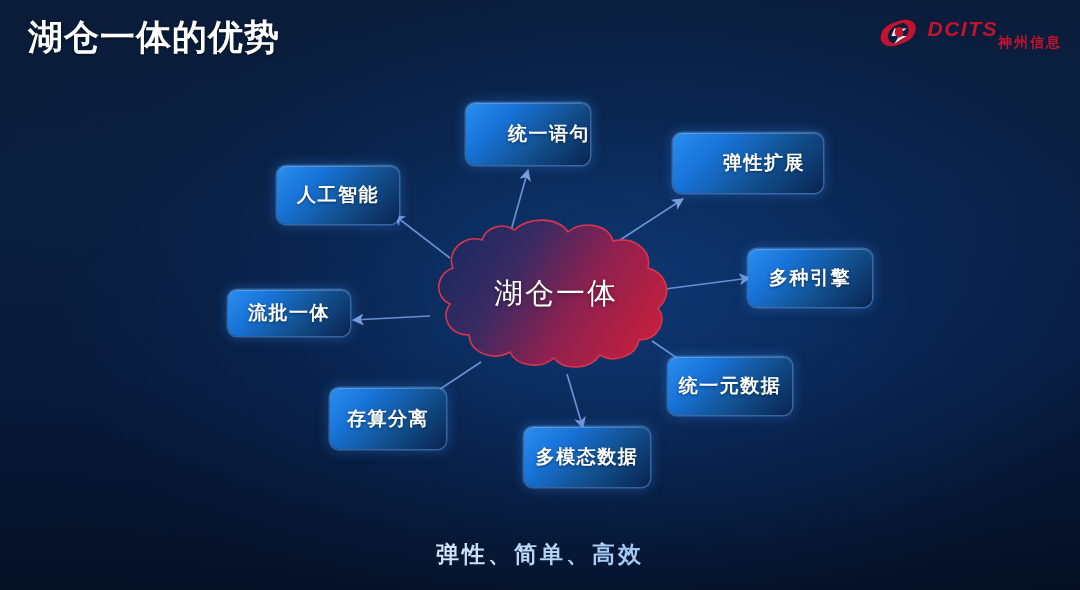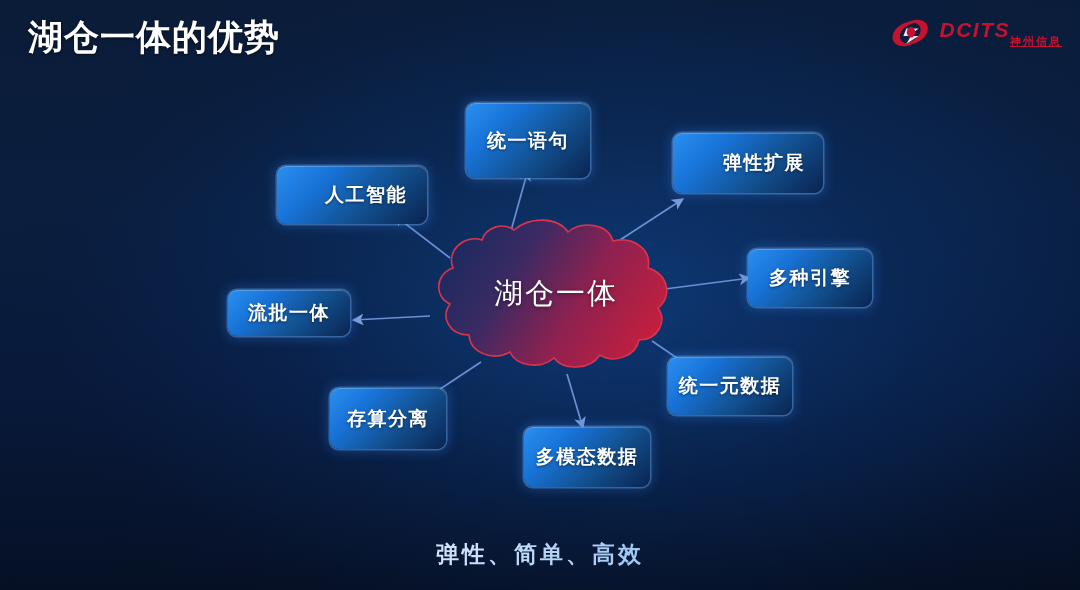--- a/index.html
+++ b/index.html
@@ -44,26 +44,25 @@
   #logo-mark { width: 46px; height: 40px; flex: 0 0 auto; }
   #logo-text { display: flex; flex-direction: row; justify-content: center; line-height: 1; }
   #logo-en {
     font-size: 21px;
     font-weight: bold;
     font-style: italic;
     color: #c4122f;
     letter-spacing: 1.5px;
   }
   #logo-cn {
-    font-size: 11px;
+    font-size: 14px;
     font-weight: bold;
     color: #c4122f;
     letter-spacing: 2px;
     margin-top: 17px;
-    text-decoration: underline;
   }
 
   
   #arrows {
     position: absolute;
     left: 0; top: 0;
     width: 1080px; height: 590px;
     pointer-events: none;
   }
 
@@ -187,21 +186,21 @@
            C122 156, 98 152, 92 138
            C74 148, 52 138, 51 121
            C32 121, 22 104, 32 90
            C16 83, 17 60, 35 54
            C28 37, 46 20, 64 26
            C68 13, 85 8, 96 16 Z"></path>
     </svg>
     <div id="cloud-label">湖仓一体</div>
   </div>
 
-  <div class="node" style="left:466px; top:103px; width:124px; height:75px;">
+  <div class="node" style="left:466px; top:103px; width:124px; height:62px;justify-content:flex-end;">
     <span>统一语句</span>
   </div>
 
   <div class="node" style="left:673px; top:133px; width:118px; height:60px;padding-left:32px;">
     <span>弹性扩展</span>
   </div>
 
   <div class="node" style="left:748px; top:249px; width:124px; height:58px;">
     <span>多种引擎</span>
   </div>
@@ -215,19 +214,19 @@
   </div>
 
   <div class="node" style="left:330px; top:388px; width:116px; height:61px;">
     <span>存算分离</span>
   </div>
 
   <div class="node" style="left:228px; top:290px; width:122px; height:46px;">
     <span>流批一体</span>
   </div>
 
-  <div class="node" style="left:277px; top:166px; width:122px; height:58px;padding-left:28px;">
+  <div class="node" style="left:277px; top:166px; width:122px; height:58px;">
     <span>人工智能</span>
   </div>
 
   <div id="caption">弹性、简单、高效</div>
 
 </div>
 
 </body></html>

